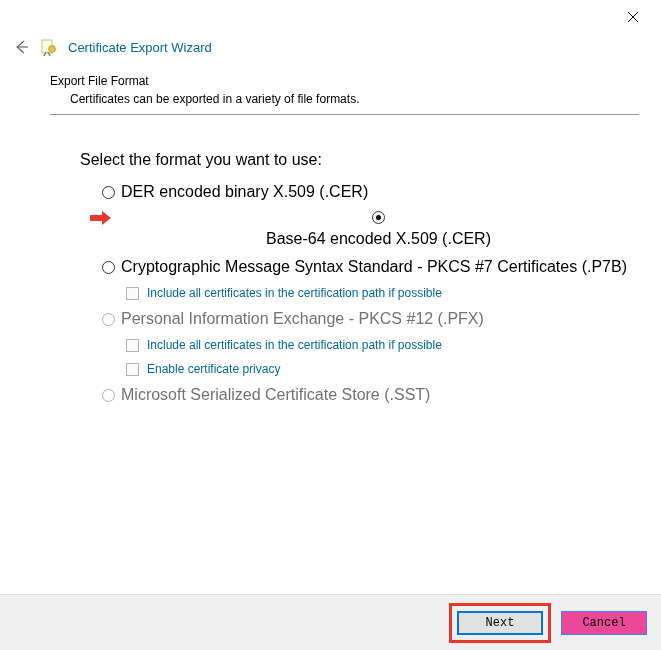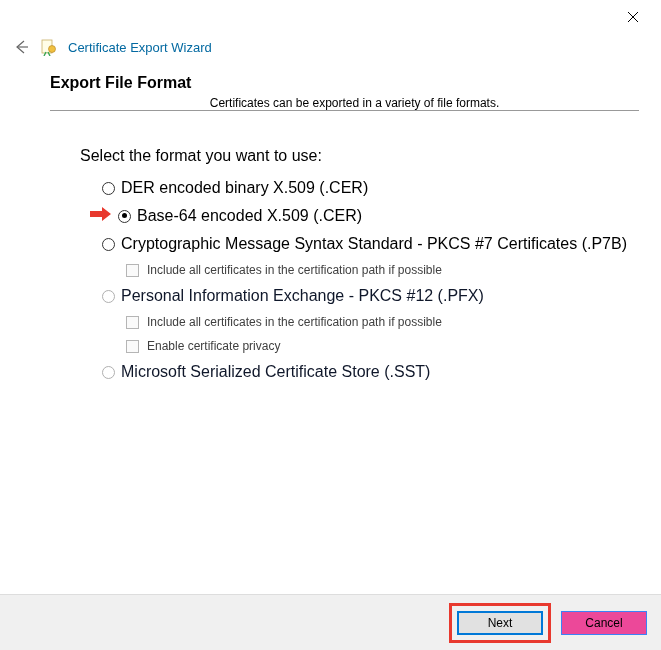--- a/index.html
+++ b/index.html
@@ -51,30 +51,29 @@
     position: relative;
   }
   .wizard-title {
     font-size: 13px;
     color: #0369a1;
   }
   .content {
     padding: 0 22px 0 50px;
   }
   .section-heading {
-    font-weight: bold;
-    font-size: 16px;
+    font-weight: normal;
+    font-size: 12px;
     margin-bottom: 4px;
   }
   .section-desc {
     margin-left: 20px;
     font-size: 12px;
     color: #000;
-    margin-bottom: 0;
-    text-align: center;
+    margin-bottom: 8px;
   }
   .hr {
     border: none;
     border-top: 1px solid #999;
     margin: 0 0 36px 0;
   }
   .prompt {
     margin-left: 30px;
     margin-bottom: 14px;
     font-size: 16px;
@@ -82,21 +81,21 @@
   .options {
     margin-left: 30px;
   }
   .radio-row {
     display: flex;
     align-items: center;
     gap: 6px;
     margin-bottom: 10px;
     position: relative;
   }
-  .radio-row.disabled .radio-label { color: #0f172a; }
+  .radio-row.disabled .radio-label { color: #737373; }
   .radio-row.disabled .radio { border-color: #b0b0b0; }
   .radio {
     width: 13px;
     height: 13px;
     border: 1.5px solid #333;
     border-radius: 50%;
     position: relative;
     flex-shrink: 0;
   }
   .radio.selected::after {
@@ -119,40 +118,41 @@
   }
   .checkbox {
     width: 13px;
     height: 13px;
     border: 1px solid #b5b5b5;
     background: #fafafa;
     flex-shrink: 0;
   }
   .checkbox-label {
     font-size: 12px;
-    color: #404040;
+    color: #0369a1;
   }
   .red-arrow {
     position: absolute;
     left: -30px;
     top: -1px;
   }
   .footer {
     position: absolute;
     bottom: 0;
     left: 0;
     right: 0;
     height: 56px;
     border-top: 1px solid #ddd;
     background: #f0f0f0;
     display: flex;
     align-items: center;
     justify-content: flex-end;
     padding-right: 14px;
     gap: 10px;
+    font-family: Liberation Mono, monospace;
   }
   .btn {
     min-width: 86px;
     height: 24px;
     background: #ec4899;
     border: 1px solid #3b82f6;
     display: flex;
     align-items: center;
     justify-content: center;
     font-size: 12px;
@@ -204,21 +204,21 @@
 
   <div class="prompt">Select the format you want to use:</div>
 
   <div class="options">
 
     <div class="radio-row" style="margin-left:22px;">
       <span class="radio"></span>
       <span class="radio-label">DER encoded binary X.509 (.CER)</span>
     </div>
 
-    <div class="radio-row" style="margin-left:38px;">
+    <div class="radio-row" style="margin-left:38px;flex-direction:column;">
       <span class="red-arrow">
         <svg width="24" height="16" viewBox="0 0 24 16">
             <path d="M2 5 L14 5 L14 1 L23 8 L14 15 L14 11 L2 11 Z" fill="#e8392e"></path>
           </svg>
       </span>
       <span class="radio selected"></span>
       <span class="radio-label">Base-64 encoded X.509 (.CER)</span>
     </div>
 
     <div class="radio-row" style="margin-left:22px;">

